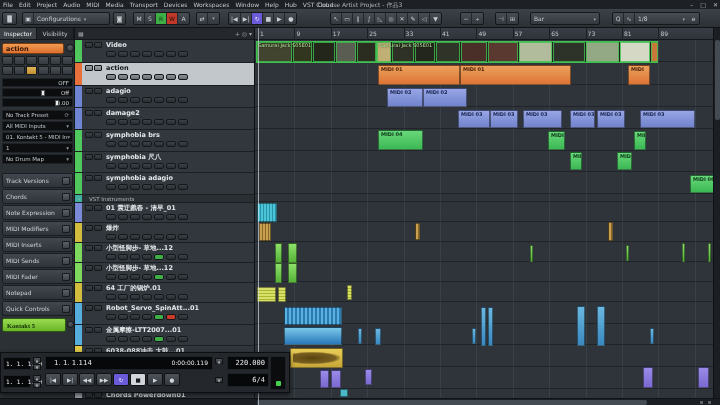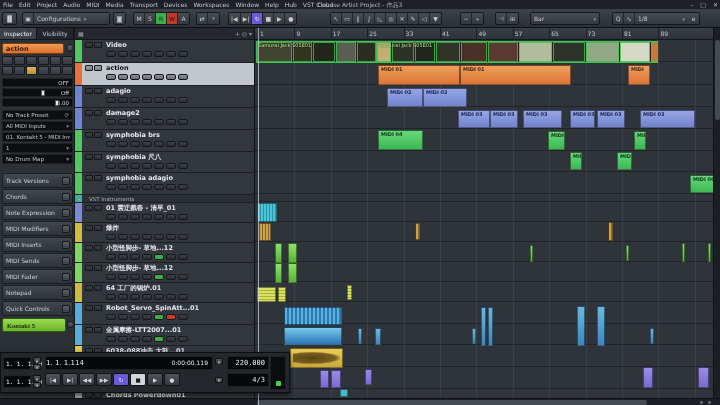--- a/index.html
+++ b/index.html
@@ -703,37 +703,37 @@
   </div>
 
   <div id="transport">
     <div class="tp-display tp-small" style="left:2px;top:4px;width:28px;height:13px;padding-left:2px;">1. 1. 1. 0</div>
     <div class="tp-display tp-small" style="left:2px;top:22px;width:28px;height:13px;padding-left:2px;">1. 1. 1. 0</div>
     <div class="tp-spin" style="position:absolute;left:32px;top:4px;">▲</div>
     <div class="tp-spin" style="position:absolute;left:32px;top:11px;">▼</div>
     <div class="tp-spin" style="position:absolute;left:32px;top:22px;">▲</div>
     <div class="tp-spin" style="position:absolute;left:32px;top:29px;">▼</div>
     <div class="tp-display" style="left:44px;top:3px;width:168px;height:14px;">
-      <span style="position:absolute;left:0;">1. 1. 1.114</span>
+      <span style="position:absolute;left:8px;">1. 1. 1.114</span>
       <span style="position:absolute;right:4px;" class="tp-small">0:00:00.119</span>
     </div>
     <div id="tp-btns">
         <div class="tp-btn">|◀</div>
         <div class="tp-btn">▶|</div>
         <div class="tp-btn">◀◀</div>
         <div class="tp-btn">▶▶</div>
         <div class="tp-btn purple">↻</div>
         <div class="tp-btn light">■</div>
         <div class="tp-btn">▶</div>
         <div class="tp-btn">●</div>
       </div>
     <div class="tp-spin" style="position:absolute;left:214px;top:5px;">▲</div>
     <div class="tp-spin" style="position:absolute;left:214px;top:24px;">▼</div>
     <div class="tp-display" style="left:226px;top:3px;width:42px;height:14px;text-align:right;padding-right:3px;">220.000</div>
-    <div class="tp-display" style="left:226px;top:20px;width:42px;height:14px;text-align:right;padding-right:3px;">4/3</div>
+    <div class="tp-display" style="left:226px;top:20px;width:42px;height:14px;text-align:right;padding-right:3px;">6/4</div>
     <div id="tp-endcap">
         <div id="tp-led"></div>
       </div>
   </div>
 
   <div id="vscroll">
       <div id="vs-handle"></div>
     </div>
   <div id="hscroll">
     <div id="hs-handle"></div>

